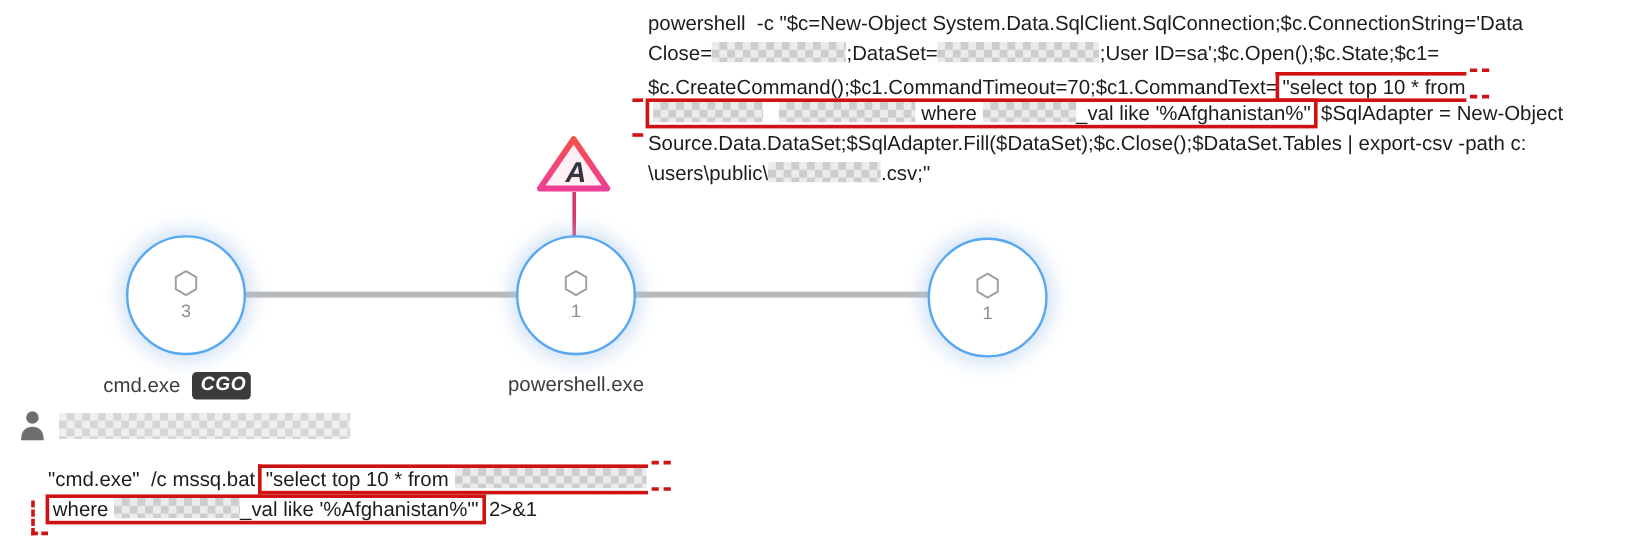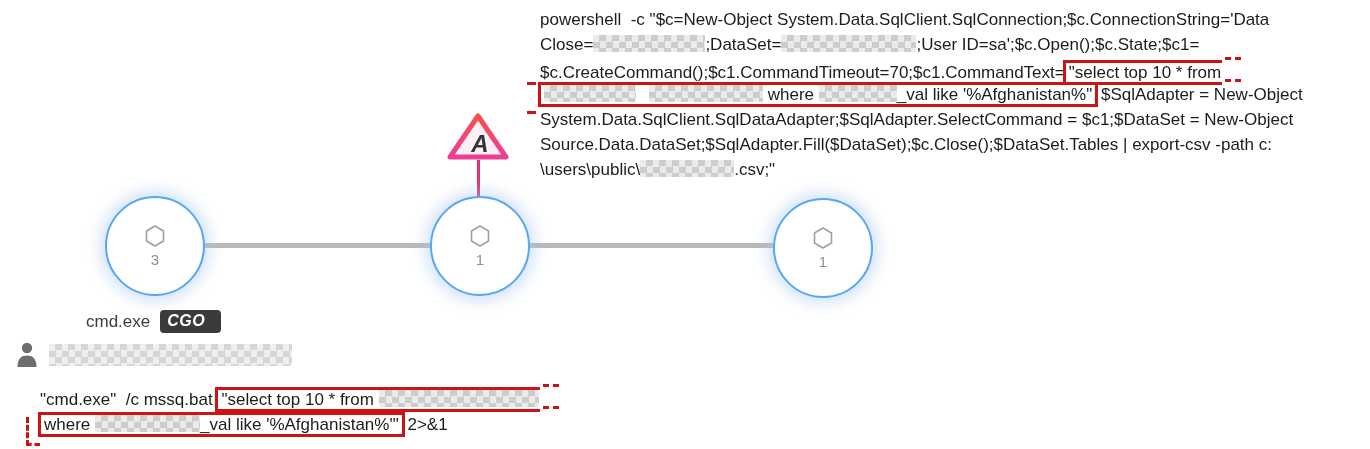--- a/index.html
+++ b/index.html
@@ -56,40 +56,39 @@
     display:flex;flex-direction:column;align-items:center;justify-content:center;
     box-sizing:border-box;cursor:pointer;
   }
   .node .count{color:var(--graylbl);font-size:15px;margin-top:3px;}
   .connector{position:absolute;height:5px;background:#b9b9b9;top:243px;}
   .proc-label{position:absolute;font-size:17px;color:#3c3c3c;}
   .lbl-center{text-align:center;width:200px;}
   .cmd-label-row{display:flex;align-items:center;gap:10px;}
   .badge{
     background:#3b3b3b;color:#fff;font-style:italic;font-weight:bold;
-    font-size:16px;padding:2px 16px 3px 7px;border-radius:4px;letter-spacing:.5px;
+    font-size:16px;padding:2px 4px 3px 7px;border-radius:4px;letter-spacing:.5px;
   }
   .alert-tri{position:absolute;left:444px;top:111px;width:68px;height:52px;}
   .alert-stem{position:absolute;left:477px;top:160px;width:3px;height:38px;background:var(--pink);}
 
   
   .user-row{position:absolute;left:17px;top:342px;display:flex;align-items:center;gap:12px;}
   .user-row .redact{height:22px;vertical-align:0;}
 </style>
 </head>
 <body>
 
 <div class="canvas">
 
   <div class="top-cmd">
     <div class="tline"><span>powershell  -c "$c=New-Object System.Data.SqlClient.SqlConnection;$c.ConnectionString='Data</span></div>
     <div class="tline"><span>Close=</span><span class="redact" style="width:112px"></span><span>;DataSet=</span><span class="redact" style="width:135px"></span><span>;User ID=sa';$c.Open();$c.State;$c1=</span></div>
     <div class="tline"><span>$c.CreateCommand();$c1.CommandTimeout=70;$c1.CommandText=</span><span class="redbox open-r"><span>"select top 10 * from</span></span><span class="cont-r"></span></div>
     <div class="tline"><span class="redbox"><span class="cont-l-stack"></span><span class="redact" style="width:92px"></span><span class="gap"></span><span class="redact" style="width:114px"></span><span> where </span><span class="redact" style="width:78px"></span><span>_val like '%Afghanistan%"</span></span><span> $SqlAdapter = New-Object</span></div>
-    <div class="tline"><span>System.Data.SqlClient.SqlDataAdapter;$SqlAdapter.SelectCommand = $c1;$DataSet = New-Object</span></div>
     <div class="tline"><span>Source.Data.DataSet;$SqlAdapter.Fill($DataSet);$c.Close();$DataSet.Tables | export-csv -path c:</span></div>
     <div class="tline"><span>\users\public\</span><span class="redact" style="width:94px"></span><span>.csv;"</span></div>
   </div>
 
   <svg class="alert-tri" viewBox="0 0 68 52">
     <defs>
       <linearGradient id="trig" x1="0" y1="0" x2="0" y2="1">
         <stop offset="0" stop-color="#f6504b"></stop>
         <stop offset="1" stop-color="#ed3f96"></stop>
       </linearGradient>
@@ -118,20 +117,21 @@
     <svg width="22" height="24" viewBox="0 0 22 24">
         <path d="M11 2 L19.5 7 V17 L11 22 L2.5 17 V7 Z" fill="none" stroke="#9aa0a6" stroke-width="1.6" stroke-linejoin="round"></path>
       </svg>
     <div class="count">1</div>
   </div>
 
   <div class="proc-label cmd-label-row" style="left:86px;top:310px;">
     <span>cmd.exe</span>
     <span class="badge">CGO</span>
   </div>
+  <div class="proc-label lbl-center" style="left:380px;top:311px;">powershell.exe</div>
 
   <div class="user-row">
     <svg width="20" height="25" viewBox="0 0 20 25">
       <circle cx="10" cy="6" r="5.2" fill="#6e6e6e"></circle>
       <path d="M0.5 25 C0.5 16.5 4.8 13.6 10 13.6 C15.2 13.6 19.5 16.5 19.5 25 Z" fill="#6e6e6e"></path>
     </svg>
     <span class="redact lite" style="width:243px"></span>
   </div>
 
   <div class="bottom-cmd">

